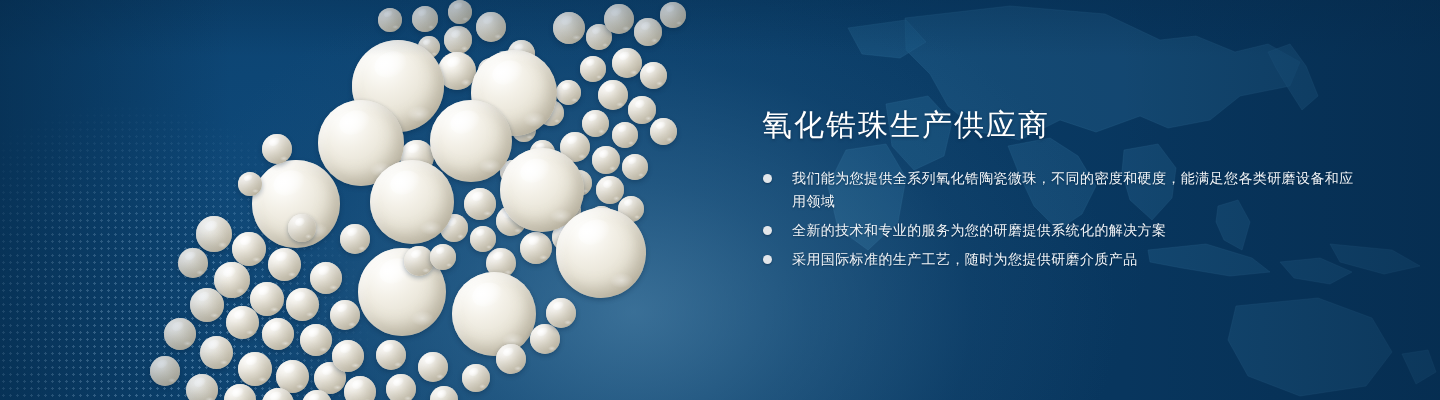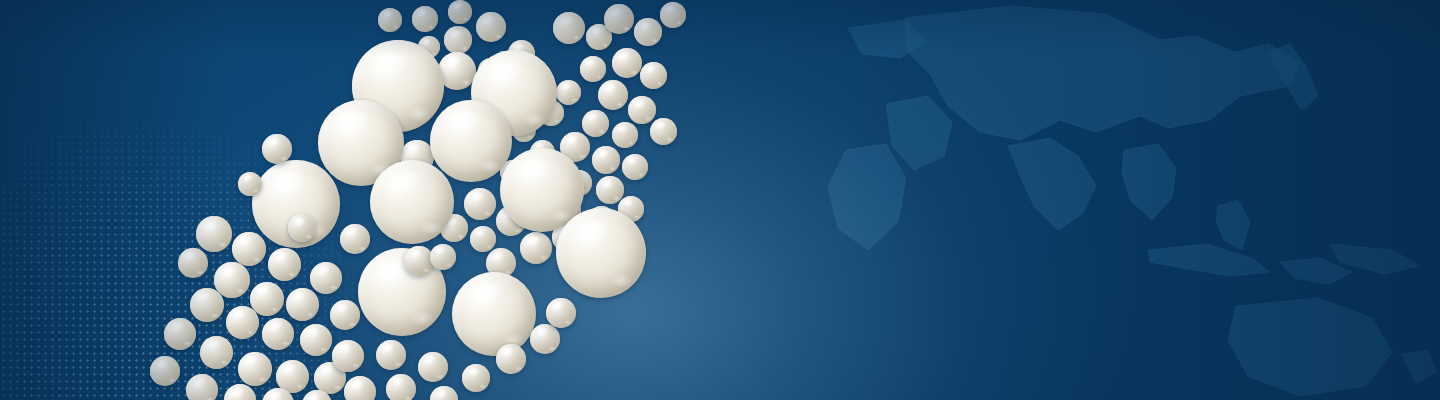--- a/index.html
+++ b/index.html
@@ -295,14 +295,31 @@
     <span class="bead" style="left:496px;top:344px;width:30px;height:30px;"></span>
     <span class="bead" style="left:530px;top:324px;width:30px;height:30px;"></span>
     <span class="bead" style="left:546px;top:298px;width:30px;height:30px;"></span>
     <span class="bead" style="left:404px;top:246px;width:30px;height:30px;"></span>
     <span class="bead" style="left:430px;top:244px;width:26px;height:26px;"></span>
     <span class="bead" style="left:470px;top:226px;width:26px;height:26px;"></span>
   </div>
 
   <div class="bg-vignette"></div>
 
+  <div class="content">
+    <h1 class="title">氧化锆珠生产供应商</h1>
+    <ul class="bullets">
+      <li class="bullet">
+        <span class="bullet-dot"></span>
+        <span class="bullet-text">我们能为您提供全系列氧化锆陶瓷微珠，不同的密度和硬度，能满足您各类研磨设备和应用领域</span>
+      </li>
+      <li class="bullet">
+        <span class="bullet-dot"></span>
+        <span class="bullet-text">全新的技术和专业的服务为您的研磨提供系统化的解决方案</span>
+      </li>
+      <li class="bullet">
+        <span class="bullet-dot"></span>
+        <span class="bullet-text">采用国际标准的生产工艺，随时为您提供研磨介质产品</span>
+      </li>
+    </ul>
+  </div>
 
 </div>
 
 </body></html>

